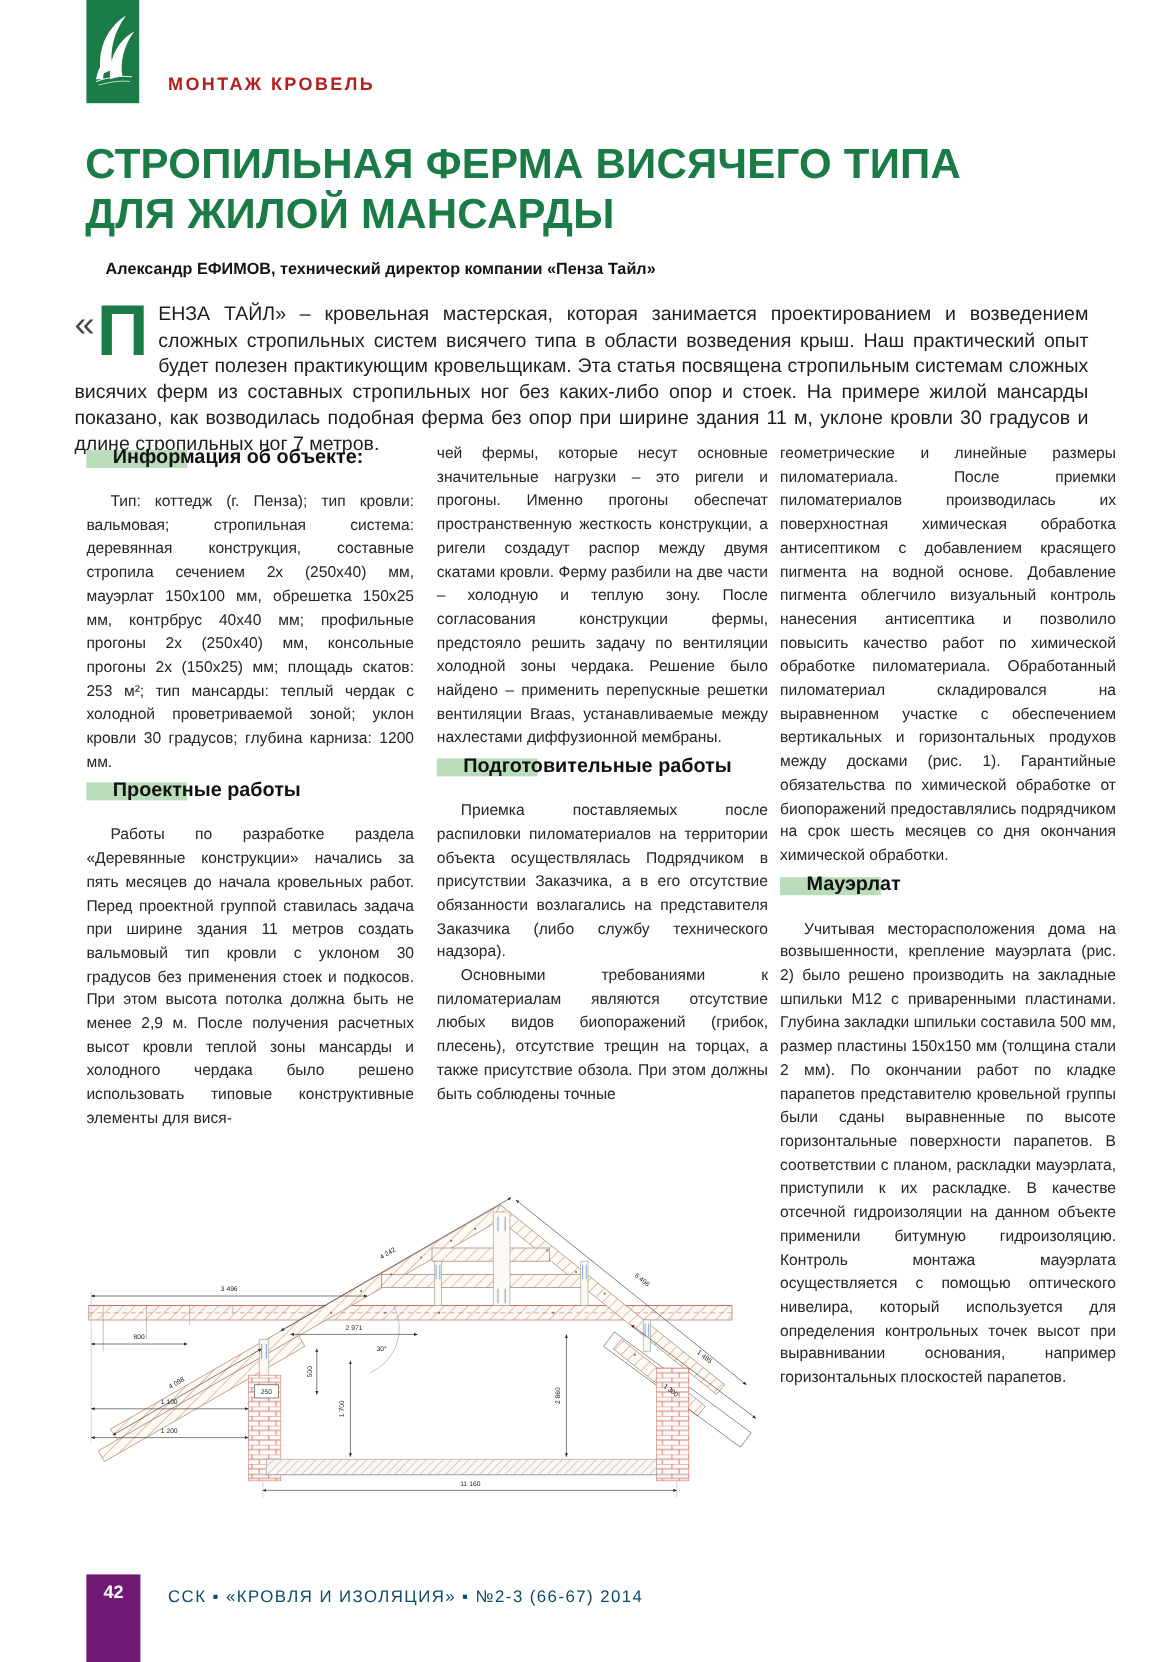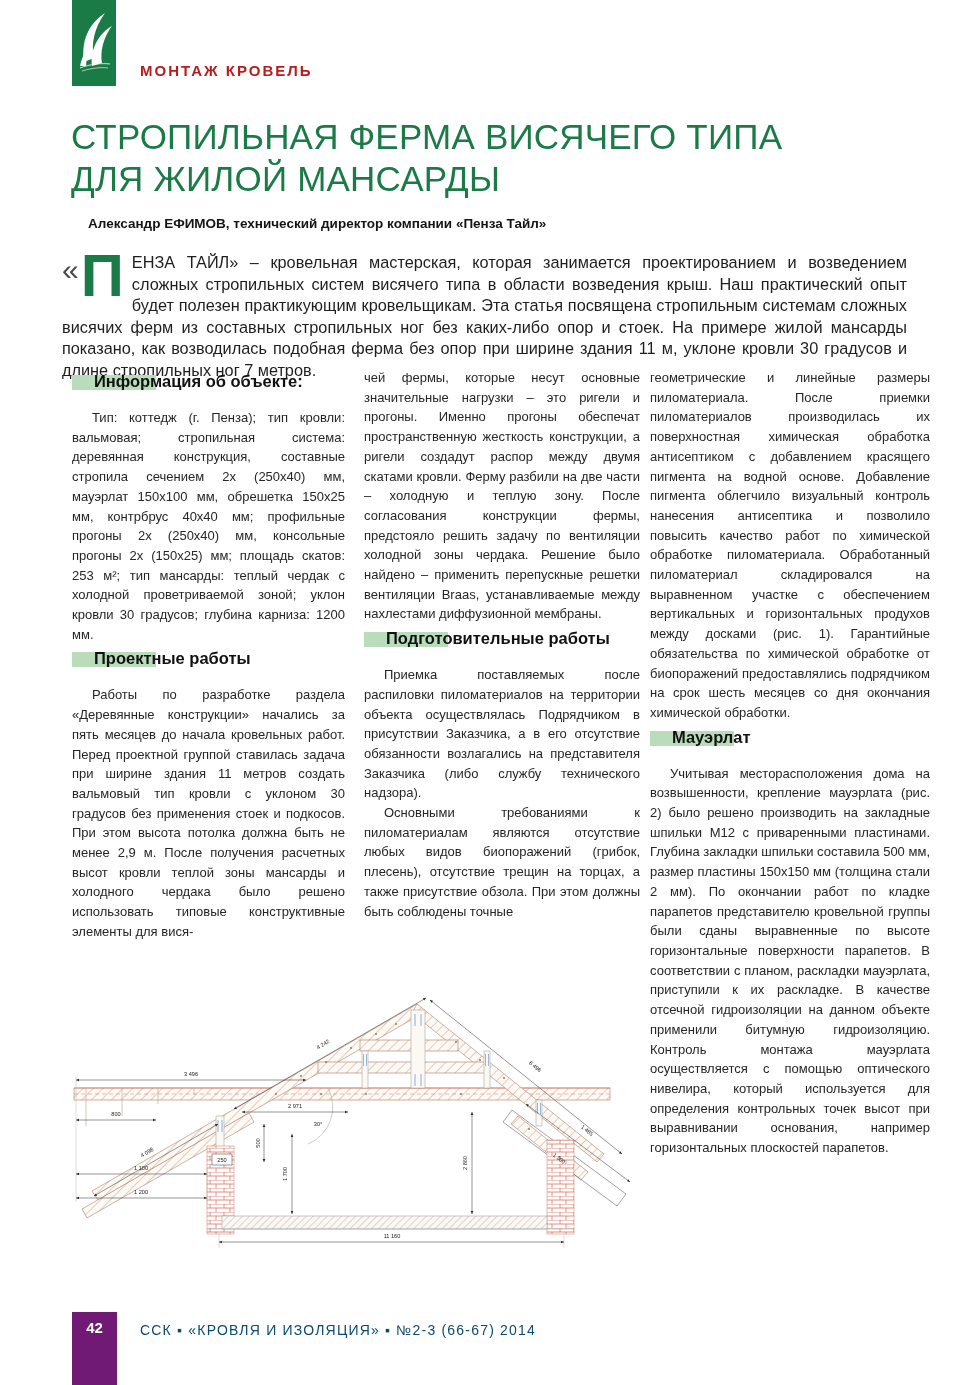--- a/index.html
+++ b/index.html
@@ -4,21 +4,21 @@
 <style>
   html,body{margin:0;padding:0;}
   body{
     width:980px;height:1385px;position:relative;background:#ffffff;
     font-family:"Liberation Sans",sans-serif;color:#262626;overflow:hidden;
   }
   .logo-box{position:absolute;left:72px;top:0;width:44px;height:86px;background:#1b7b47;}
   .kicker{position:absolute;left:140px;top:62px;font-size:15px;font-weight:bold;
     letter-spacing:2px;color:#b91c1c;}
   .title{position:absolute;left:71px;top:116px;width:860px;font-size:35px;line-height:42px;
-    font-weight:normal;color:#1b7b47;letter-spacing:0.2px;}
+    font-weight:bold;color:#1b7b47;letter-spacing:0.2px;}
   .author{position:absolute;left:88px;top:216px;font-size:13.5px;font-weight:bold;color:#141414;}
   .lead{position:absolute;left:62px;top:252px;width:845px;font-size:16.3px;line-height:21.6px;
     text-align:justify;color:#1e1e1e;}
   .dc-wrap{float:left;padding:2px 8px 0 0;height:46px;}
   .lead-quote{font-size:30px;color:#4a4a4a;vertical-align:16px;padding-right:2px;}
   .dropcap{font-size:60px;line-height:44px;font-weight:bold;color:#1b7b47;}
   .main{position:absolute;left:72px;top:362px;width:858px;height:918px;}
   .col{position:absolute;top:0;padding-top:6px;}
   .col1{left:0;width:273px;}
   .col2{left:292px;width:276px;}

